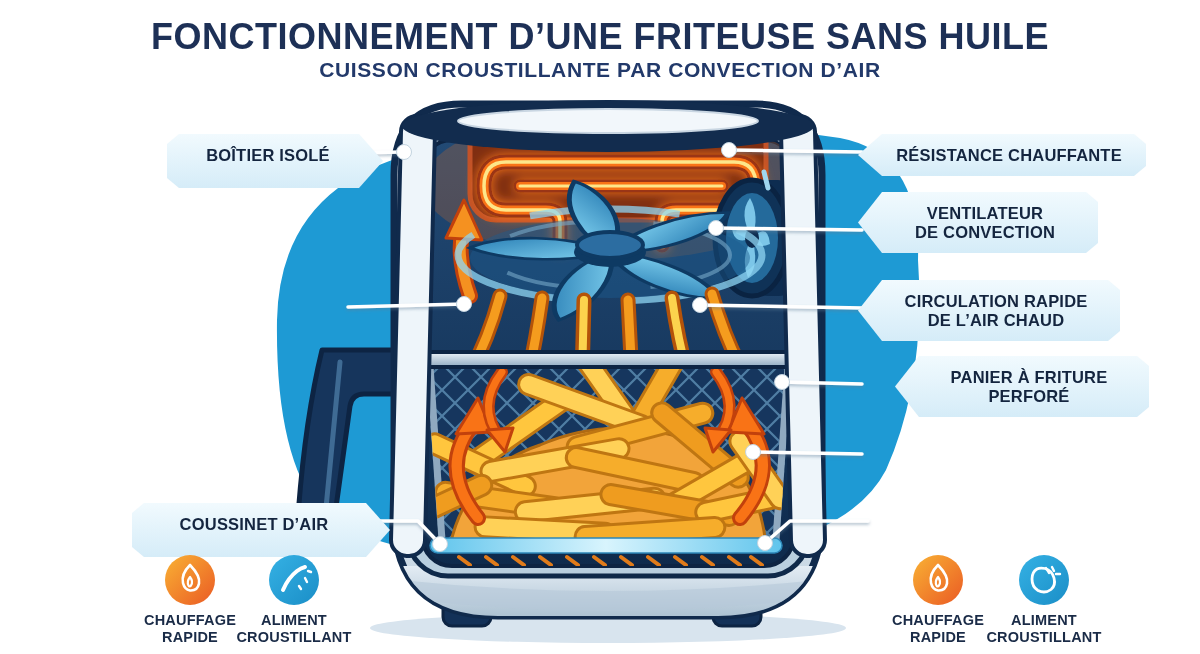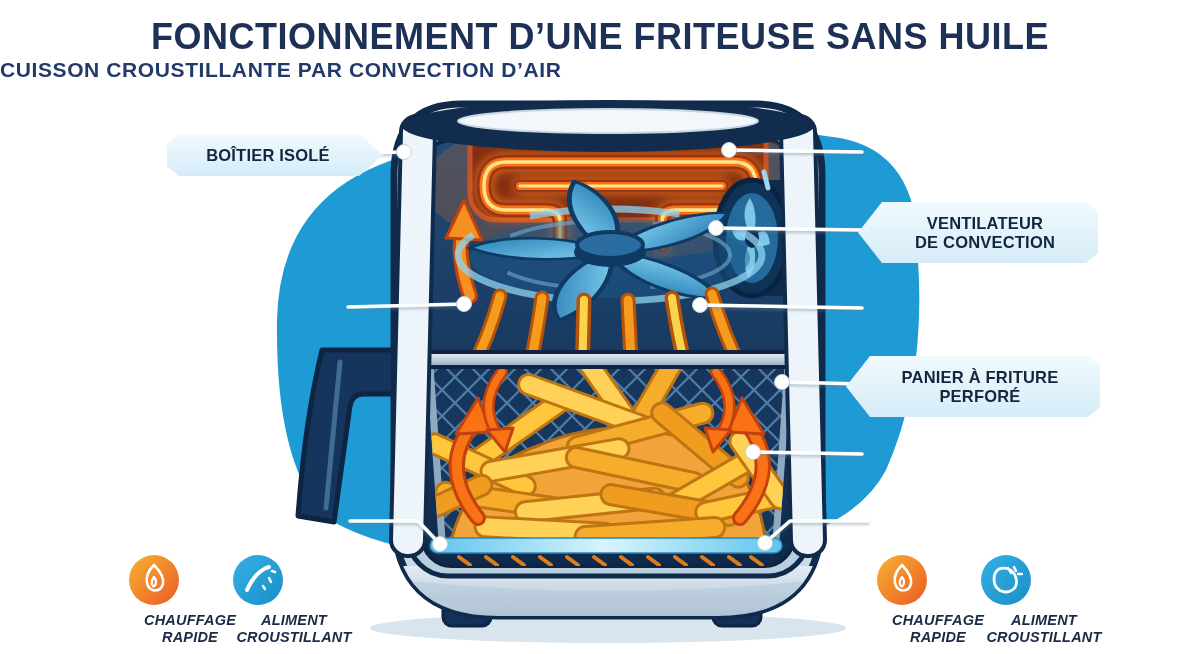--- a/index.html
+++ b/index.html
@@ -3,38 +3,38 @@
 <meta charset="utf-8">
 <style>
   html,body{margin:0;padding:0;}
   body{width:1200px;height:654px;overflow:hidden;background:#ffffff;
        font-family:"Liberation Sans", sans-serif;}
   .stage{position:relative;width:979px;height:654px;background:#ffffff;}
 
   
   .title{position:absolute;left:0;top:16px;width:1200px;text-align:center;
          font-size:36px;font-weight:800;letter-spacing:.5px;color:#1d3056;}
-  .subtitle{position:absolute;left:0;top:58px;width:1200px;
+  .subtitle{position:absolute;left:0;top:58px;width:1200px;text-align:center;
          font-size:21px;font-weight:700;letter-spacing:.6px;color:#22396a;}
 
   
   .pill{position:absolute;display:flex;align-items:center;justify-content:center;
         background:linear-gradient(180deg,#f1fafe 0%,#d5ecf8 100%);
         color:#14253f;font-weight:800;font-size:16.5px;line-height:1.12;
         text-align:center;white-space:pre-line;letter-spacing:.2px;
         filter:drop-shadow(0 3px 3px rgba(60,100,140,.30));}
   .pill-l{clip-path:polygon(0 10px,12px 0,calc(100% - 24px) 0,100% 50%,
           calc(100% - 24px) 100%,12px 100%,0 calc(100% - 10px));
-          padding:2px 26px 2px 12px;}
+          padding:2px 26px 14px 12px;}
   .pill-r{clip-path:polygon(24px 0,calc(100% - 12px) 0,100% 10px,
           100% calc(100% - 10px),calc(100% - 12px) 100%,24px 100%,0 50%);
           padding:2px 12px 2px 26px;}
 
   
-  .feature{position:absolute;display:flex;flex-direction:column;font-style:italic;}
+  .feature{position:absolute;display:flex;flex-direction:column;align-items:center;}
   .feature svg{display:block;}
   .feature-caption{margin-top:6px;font-size:14.5px;font-weight:800;line-height:1.15;
         color:#1a2b47;text-align:center;white-space:pre-line;letter-spacing:.2px;}
 
   .illustration{position:absolute;left:0;top:0;}
 </style>
 </head>
 <body>
 
 <div class="stage">
@@ -288,24 +288,28 @@
       <circle cx="782" cy="382" r="7.5"></circle>
         <circle cx="753" cy="452" r="7.5"></circle>
         <circle cx="765" cy="543" r="7.5"></circle>
     </g>
   </svg>
 
   <div class="title">FONCTIONNEMENT D’UNE FRITEUSE SANS HUILE</div>
   <div class="subtitle">CUISSON CROUSTILLANTE PAR CONVECTION D’AIR</div>
 
   <div class="pill pill-l" style="left:167px;top:134px;width:178px;height:38px;">BOÎTIER ISOLÉ</div>
-
-  <div class="pill pill-r" style="left:858px;top:202px;width:202px;height:57px;">VENTILATEUR
+  <div class="pill pill-l" style="left:132px;top:503px;width:220px;height:38px;">COUSSINET D’AIR</div>
+
+  <div class="pill pill-r" style="left:858px;top:134px;width:250px;height:38px;">RÉSISTANCE CHAUFFANTE</div>
+  <div class="pill pill-r" style="left:858px;top:192px;width:202px;height:57px;">VENTILATEUR
 DE CONVECTION</div>
-  <div class="pill pill-r" style="left:846px;top:356px;width:216px;height:57px;">PANIER À FRITURE
+  <div class="pill pill-r" style="left:858px;top:280px;width:224px;height:57px;">CIRCULATION RAPIDE
+DE L’AIR CHAUD</div>
+  <div class="pill pill-r" style="left:895px;top:356px;width:216px;height:57px;">PANIER À FRITURE
 PERFORÉ</div>
 
   <div class="feature" style="left:128px;top:554px;width:124px;">
     <svg width="52" height="52" viewBox="0 0 52 52">
       <defs>
           <linearGradient id="fg1" x1="0" y1="0" x2="1" y2="1">
         <stop offset="0" stop-color="#f9b234"></stop>
             <stop offset="1" stop-color="#ea5a24"></stop>
           </linearGradient>
         </defs>

